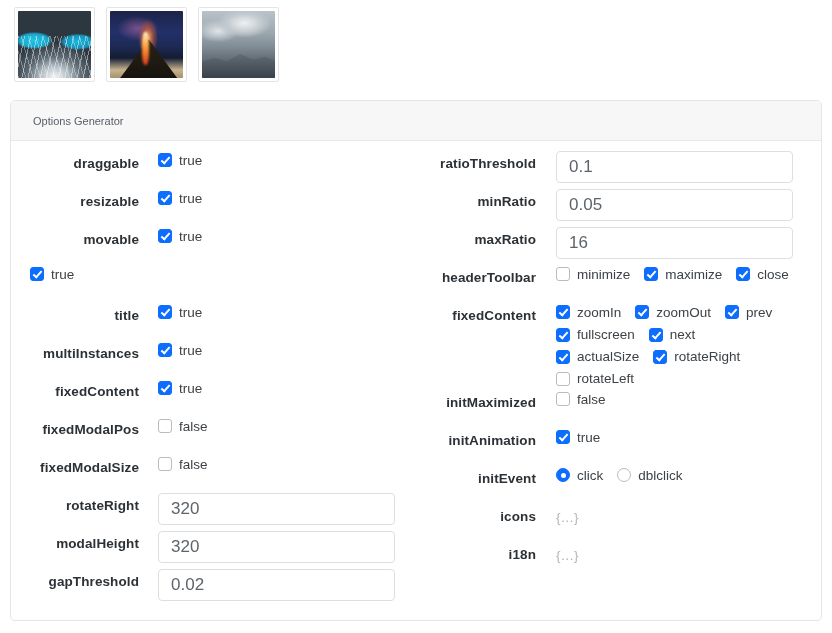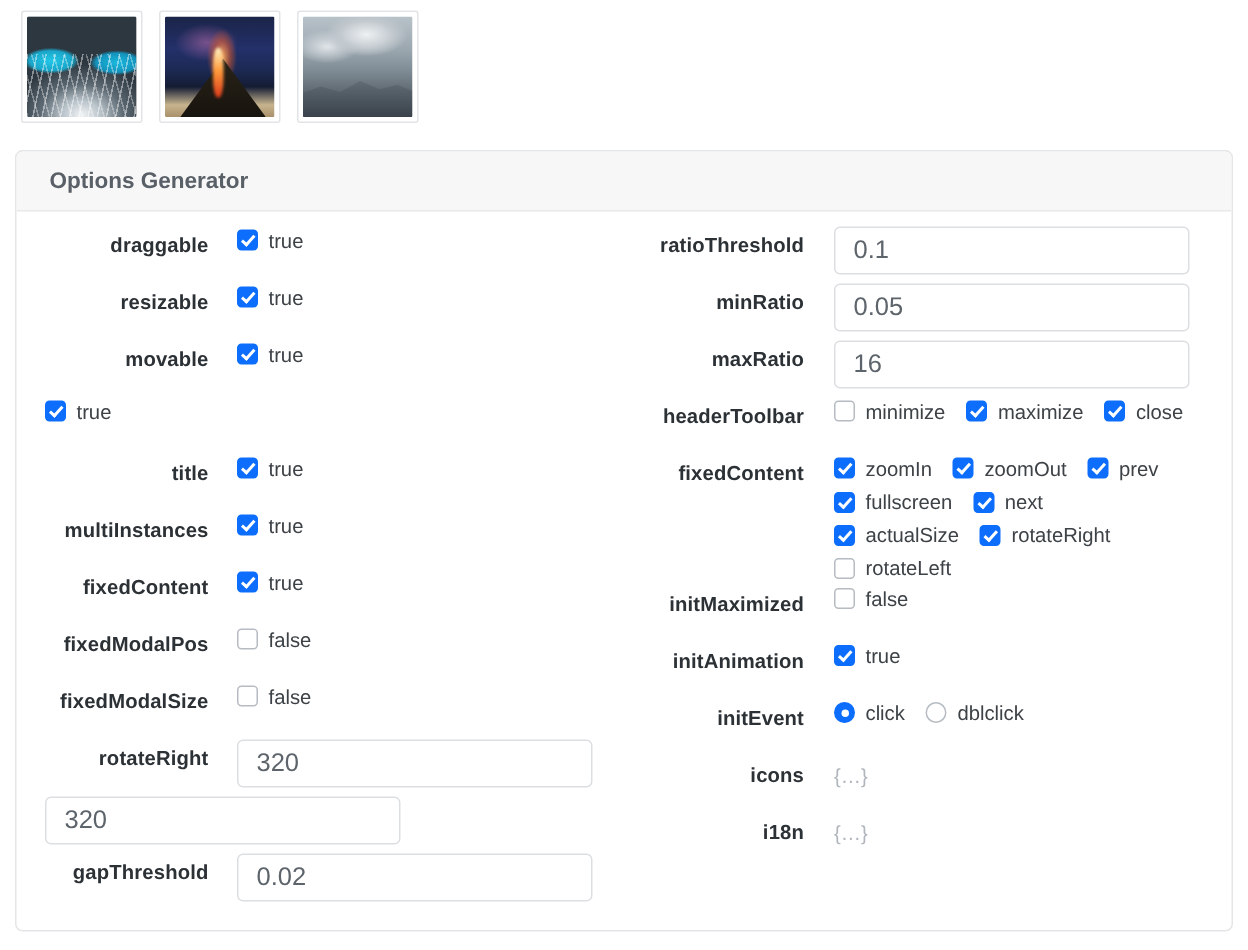--- a/index.html
+++ b/index.html
@@ -109,23 +109,23 @@
   .panel-head {
     height: 40px;
     background: #f7f7f8;
     border-bottom: 1px solid #e7e9ea;
     display: flex;
     align-items: center;
     padding-left: 22px;
     box-sizing: border-box;
   }
   .panel-title {
-    font-size: 15px;
+    font-size: 11px;
     color: #5a6067;
-    font-weight: 700;
+    font-weight: 400;
   }
   .panel-body {
     display: flex;
     padding-top: 6px;
   }
   .col {
     width: 50%;
     box-sizing: border-box;
   }
   .col-left  { padding-left: 0px; }
@@ -329,20 +329,21 @@
               <span class="chk-lbl">false</span>
             </span></div>
         </div>
         <div class="row">
           <div class="lbl">rotateRight</div>
           <div class="ctl">
             <input type="text" class="inp" value="320" style="">
           </div>
         </div>
         <div class="row">
+          <div class="lbl">modalHeight</div>
           <div class="ctl">
             <input type="text" class="inp" value="320" style="">
           </div>
         </div>
         <div class="row">
           <div class="lbl">gapThreshold</div>
           <div class="ctl">
             <input type="text" class="inp" value="0.02" style="">
           </div>
         </div>

